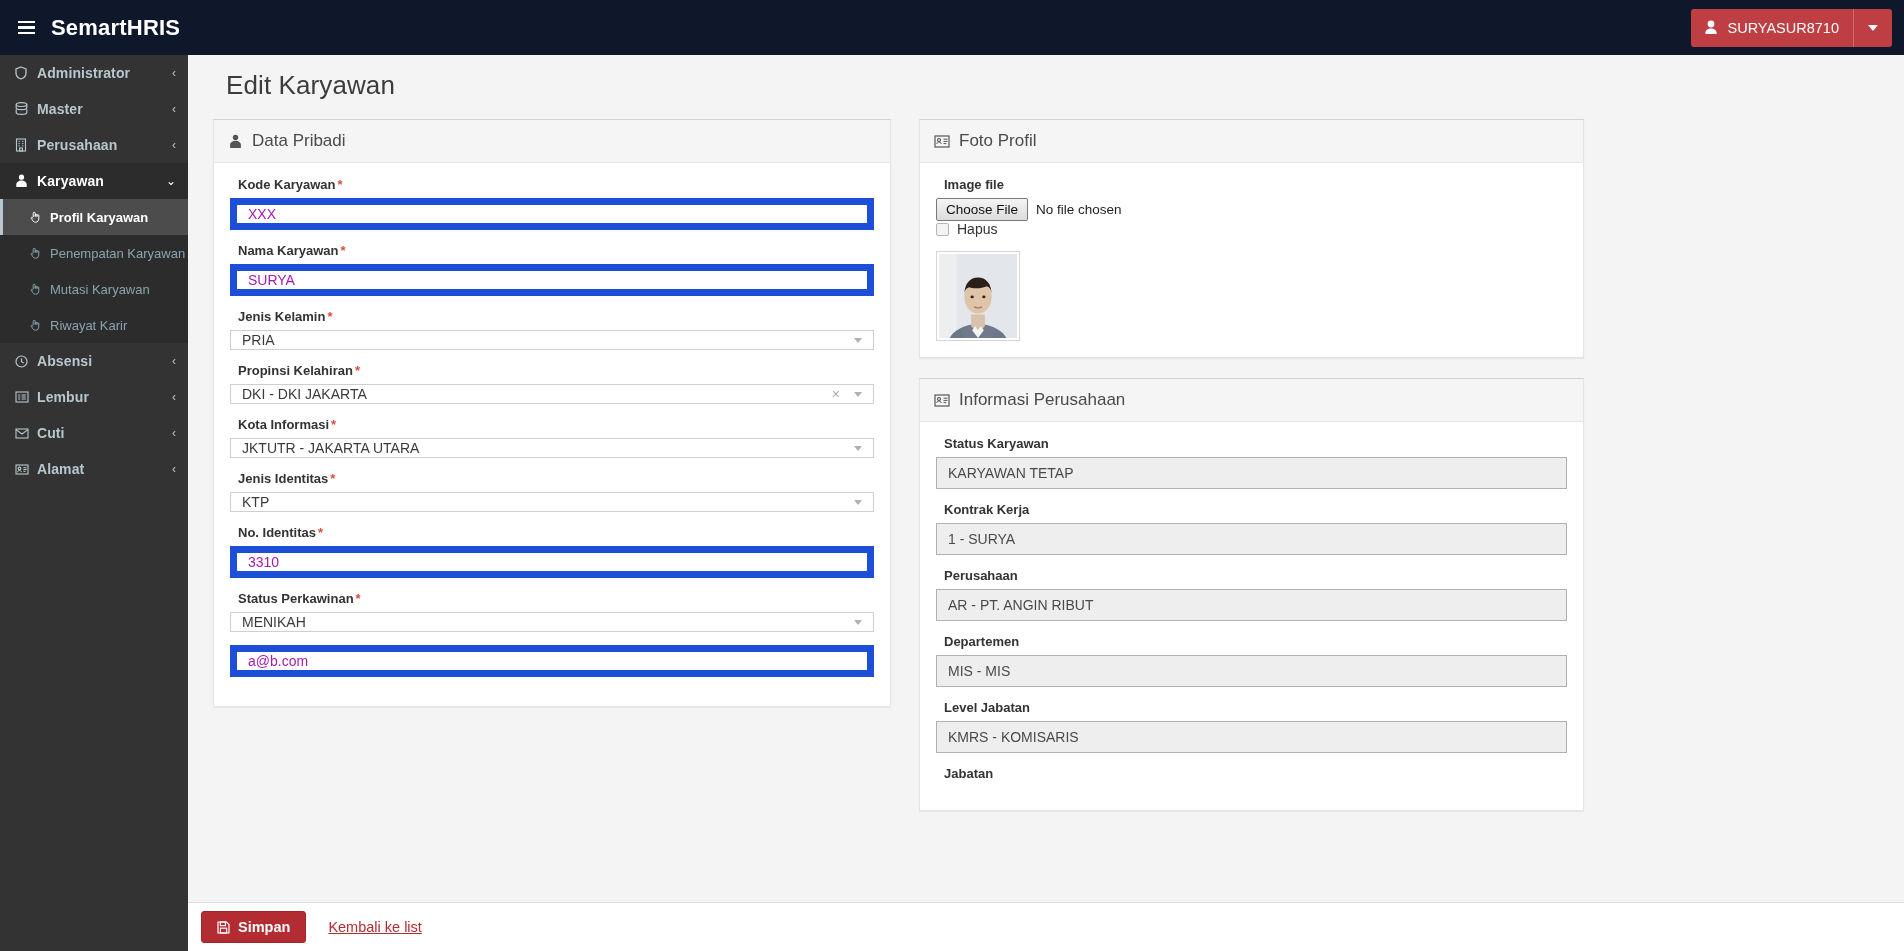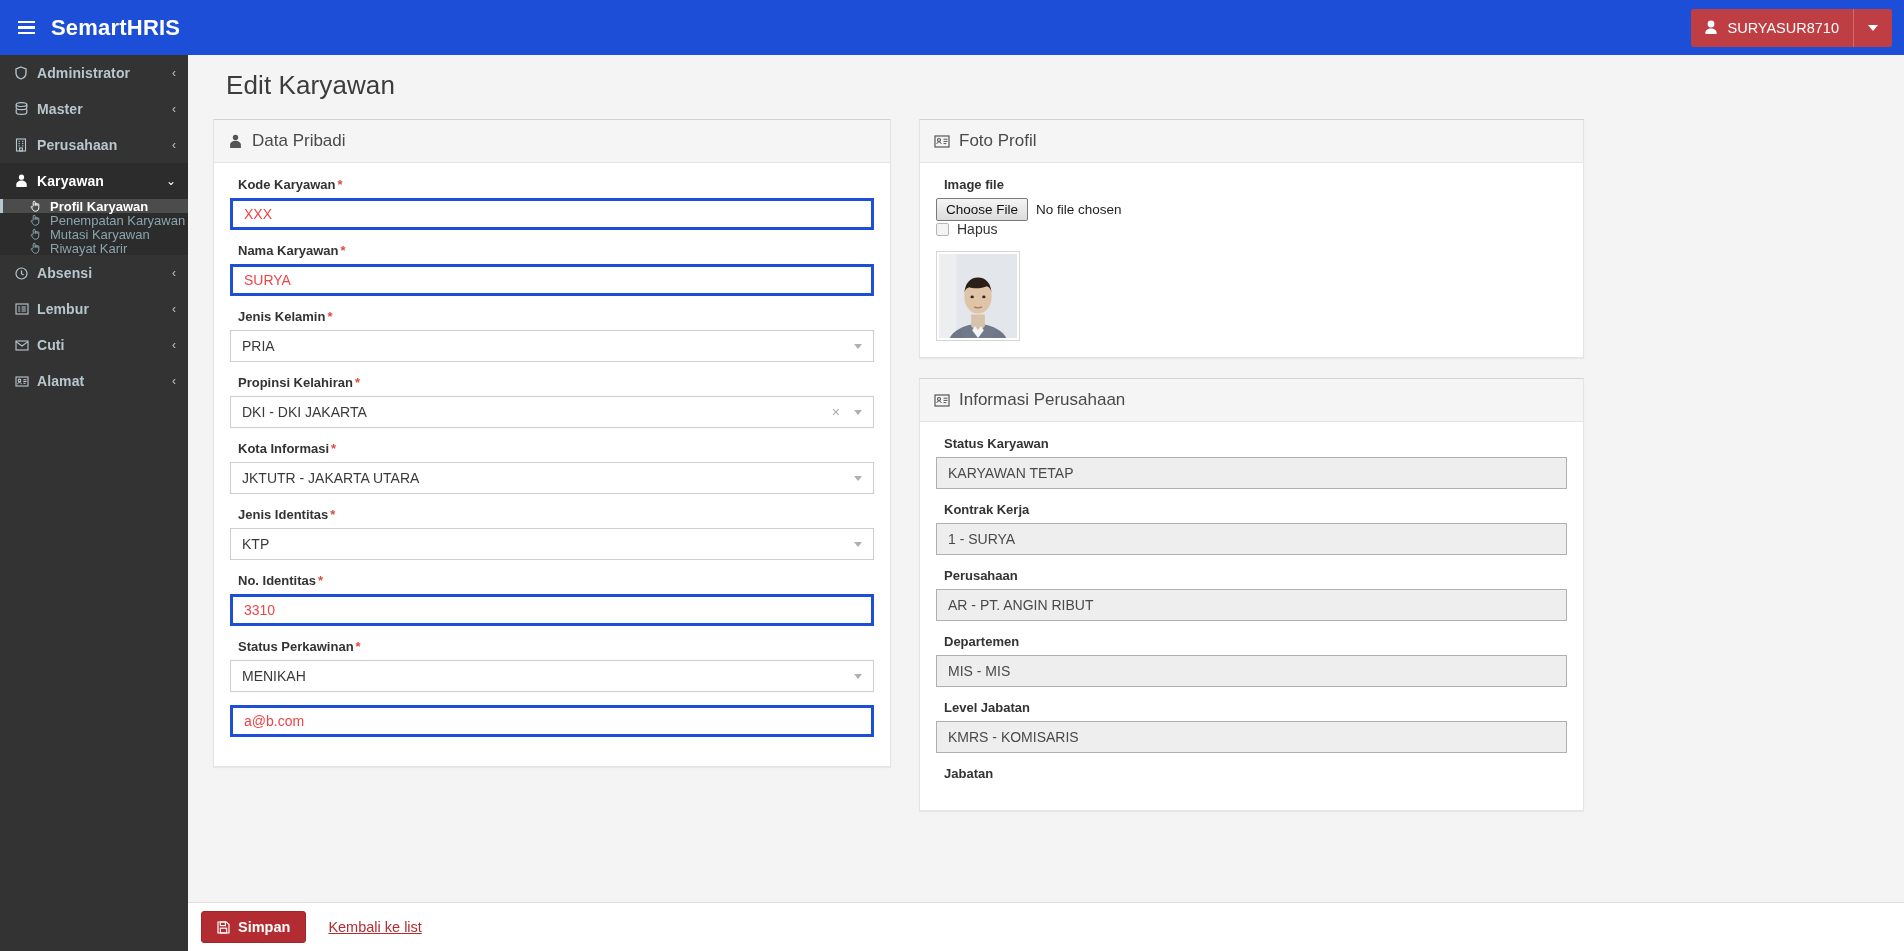--- a/index.html
+++ b/index.html
@@ -7,21 +7,21 @@
     width: 1904px; height: 951px;
     font-family: "Liberation Sans", sans-serif;
     background: #f4f4f4;
     overflow: hidden;
   }
   body { position: relative; }
 
   
   .topbar {
     position: absolute; top: 0; left: 0; width: 1904px; height: 55px;
-    background: #1d4ed8; z-index: 40;
+    background: #0f172a; z-index: 40;
     display: flex; align-items: center; gap: 11px;
   }
   .brand-zone {
     width: 228px; height: 55px; display: flex; align-items: center;
     padding-left: 18px; gap: 16px;
   }
   .hamburger { display: flex; flex-direction: column; gap: 3px; cursor: pointer; }
   .hamburger span { display: block; width: 17px; height: 2.5px; background: #fff; }
   .brand-title {
     color: #fff; font-size: 22px; font-weight: bold; letter-spacing: .2px;
@@ -64,21 +64,21 @@
   .nav-item .ni-label {
     color: #b8c7ce; font-size: 14px; font-weight: bold; flex: 1;
     white-space: nowrap; letter-spacing: .1px;
   }
   .nav-item .ni-arrow { color: #b8c7ce; font-size: 12px; line-height: 1; }
   .nav-item.open { background: #2c2c2c; }
   .nav-item.open .ni-label, .nav-item.open .ni-icon, .nav-item.open .ni-arrow { color: #ffffff; }
 
   .submenu { background: #2c2c2c; }
   .sub-item {
-    display: flex; align-items: center; height: 14px;
+    display: flex; align-items: center; height: 36px;
     padding: 0 12px 0 30px; cursor: pointer;
   }
   .sub-item .si-icon { width: 20px; color: #8aa4af; font-size: 12px; flex-shrink: 0; display: flex; align-items: center; }
   .sub-item .si-label { color: #8aa4af; font-size: 13px; white-space: nowrap; }
   .sub-item.active { background: #4c4c4c; border-left: 3px solid #b8c7ce; padding-left: 27px; }
   .sub-item.active .si-label, .sub-item.active .si-icon { color: #ffffff; font-weight: bold; }
 
   
   .content {
     position: absolute; top: 55px; left: 188px; width: 1716px; height: 896px;
@@ -106,28 +106,28 @@
 
   .form-group { margin-bottom: 13px; }
   .f-label {
     display: block; font-size: 13px; font-weight: bold; color: #333;
     margin-bottom: 6px;
     margin-left: 8px;
   }
   .req { color: #dd4b39; font-weight: bold; margin-left: 2px; }
 
   .f-input {
-    width: 100%; height: 32px; border: 3px solid #1d4ed8; background: #fff;
-    font-size: 14px; color: #ef4444; padding: 0 11px;
+    width: 100%; height: 32px; border: 7px solid #1d4ed8; background: #fff;
+    font-size: 14px; color: #a21caf; padding: 0 11px;
     font-family: "Liberation Sans", sans-serif; border-radius: 0;
   }
   .f-input.readonly { background: #eeeeee; border: 1px solid #b0b0b0; color: #4a4a4a; }
 
   .f-select {
-    position: relative; width: 100%; height: 32px;
+    position: relative; width: 100%; height: 20px;
     border: 1px solid #cfcfcf; background: #fff; display: flex; align-items: center;
     padding: 0 11px; cursor: pointer;
   }
   .f-select .sel-val { font-size: 14px; color: #3a3a3a; flex: 1; white-space: nowrap; }
   .f-select .sel-clear { color: #aaa; font-size: 14px; margin-right: 14px; cursor: pointer; }
   .f-select .sel-arrow {
     width: 0; height: 0; border-left: 4px solid transparent;
     border-right: 4px solid transparent; border-top: 5px solid #b0b0b0;
   }
 

